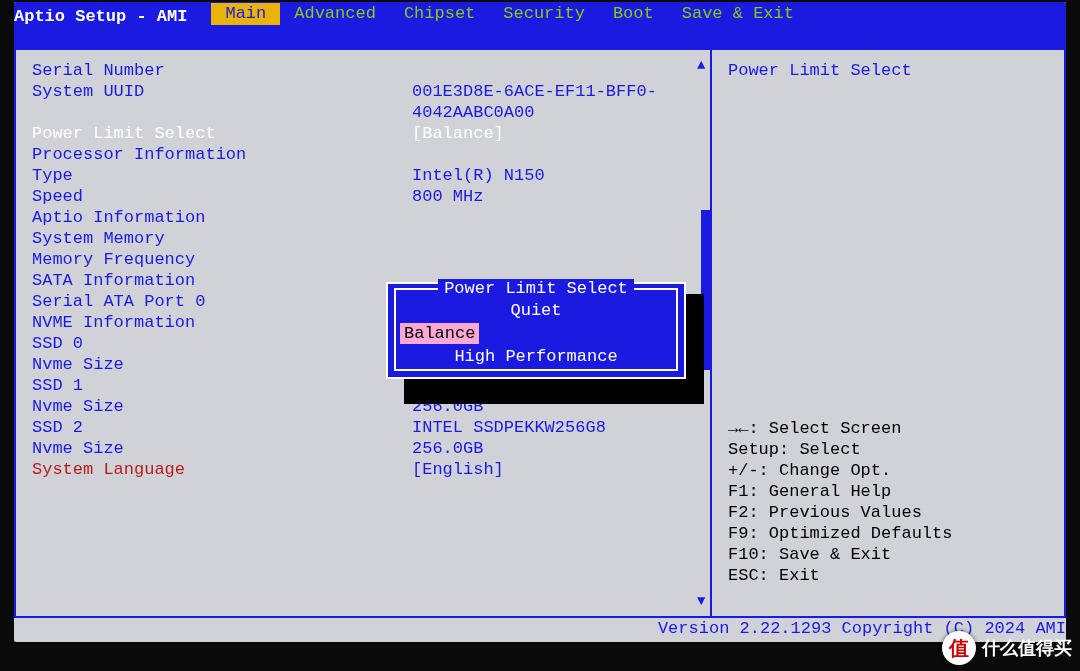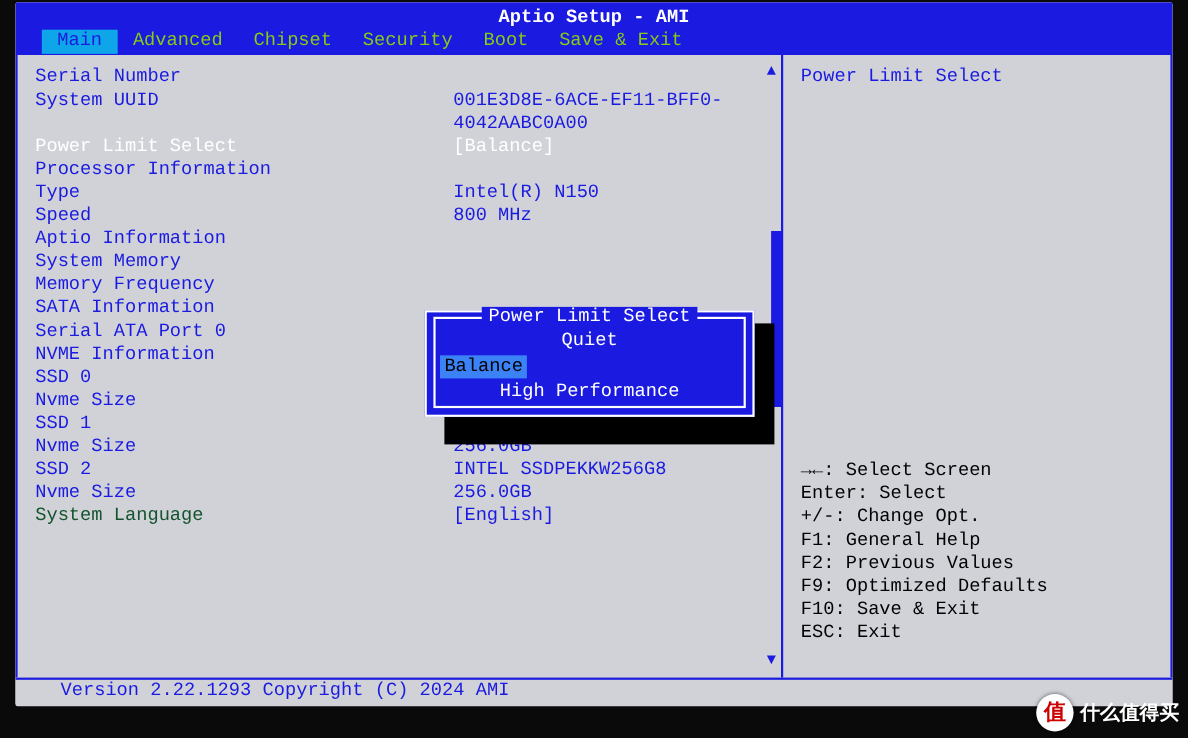--- a/index.html
+++ b/index.html
@@ -18,21 +18,21 @@
     width: 1052px; height: 640px;
     background: #d0d2d8;
     border-radius: 2px;
     overflow: hidden;
   }
   .header-bar {
     background: #1a1ae0;
     color: #fff;
     height: 48px;
     display: flex;
-    flex-direction: column;
+    flex-direction: row;
   }
   .title-row {
     text-align: center;
     font-weight: bold;
     padding-top: 4px;
     height: 24px;
   }
   .tab-row {
     display: flex;
     align-items: center;
@@ -40,21 +40,21 @@
     height: 24px;
   }
   .tab {
     padding: 0 14px;
     height: 22px;
     line-height: 22px;
     color: #84cc16;
     cursor: pointer;
   }
   .tab.active {
-    background: #0ea5e9;
+    background: #eab308;
     color: #1a1ae0;
   }
   .body-area {
     display: flex;
     height: 566px;
     border: 2px solid #1a1ae0;
     border-bottom: none;
     border-top: none;
     margin: 0;
   }
@@ -126,29 +126,29 @@
     background: #1a1ae0;
     padding: 0 6px;
   }
   .popup-opt {
     padding: 0 4px;
     cursor: pointer;
     margin-top: 2px;
     text-align: center;
   }
   .popup-opt.sel {
-    background: #3b82f6;
+    background: #f9a8d4;
     color: #000;
     display: inline-block;
   }
 
   .footer-bar {
     height: 24px;
     border-top: 2px solid #1a1ae0;
-    text-align: left;
+    text-align: right;
     color: #1a1ae0;
     line-height: 22px;
     background: #d0d2d8;
     padding-left: 41px;
   }
 
   .watermark {
     position: absolute;
     right: 8px; bottom: 6px;
     display: flex; align-items: center;
@@ -276,31 +276,31 @@
         </div>
         <div class="info-line">
           <div class="info-label">Nvme Size</div>
           <div class="info-value">256.0GB</div>
         </div>
         <div class="info-line">
           <div class="info-label"></div>
           <div class="info-value"></div>
         </div>
         <div class="info-line">
-          <div class="info-label" style="color: #14532d;">System Language</div>
+          <div class="info-label" style="color: #b91c1c;">System Language</div>
           <div class="info-value" style="color: rgb(26, 26, 224);">[English]</div>
         </div>
       </div>
 
     <div class="col-right">
       <div class="help-title">Power Limit Select</div>
       <div class="help-gap"></div>
       <div id="help-keys">
           <div class="help-line">→←: Select Screen</div>
-          <div class="help-line">Enter: Select</div>
+          <div class="help-line">Setup: Select</div>
           <div class="help-line">+/-: Change Opt.</div>
           <div class="help-line">F1: General Help</div>
           <div class="help-line">F2: Previous Values</div>
           <div class="help-line">F9: Optimized Defaults</div>
           <div class="help-line">F10: Save &amp; Exit</div>
           <div class="help-line">ESC: Exit</div>
         </div>
       <div style="height:20px"></div>
     </div>
 

